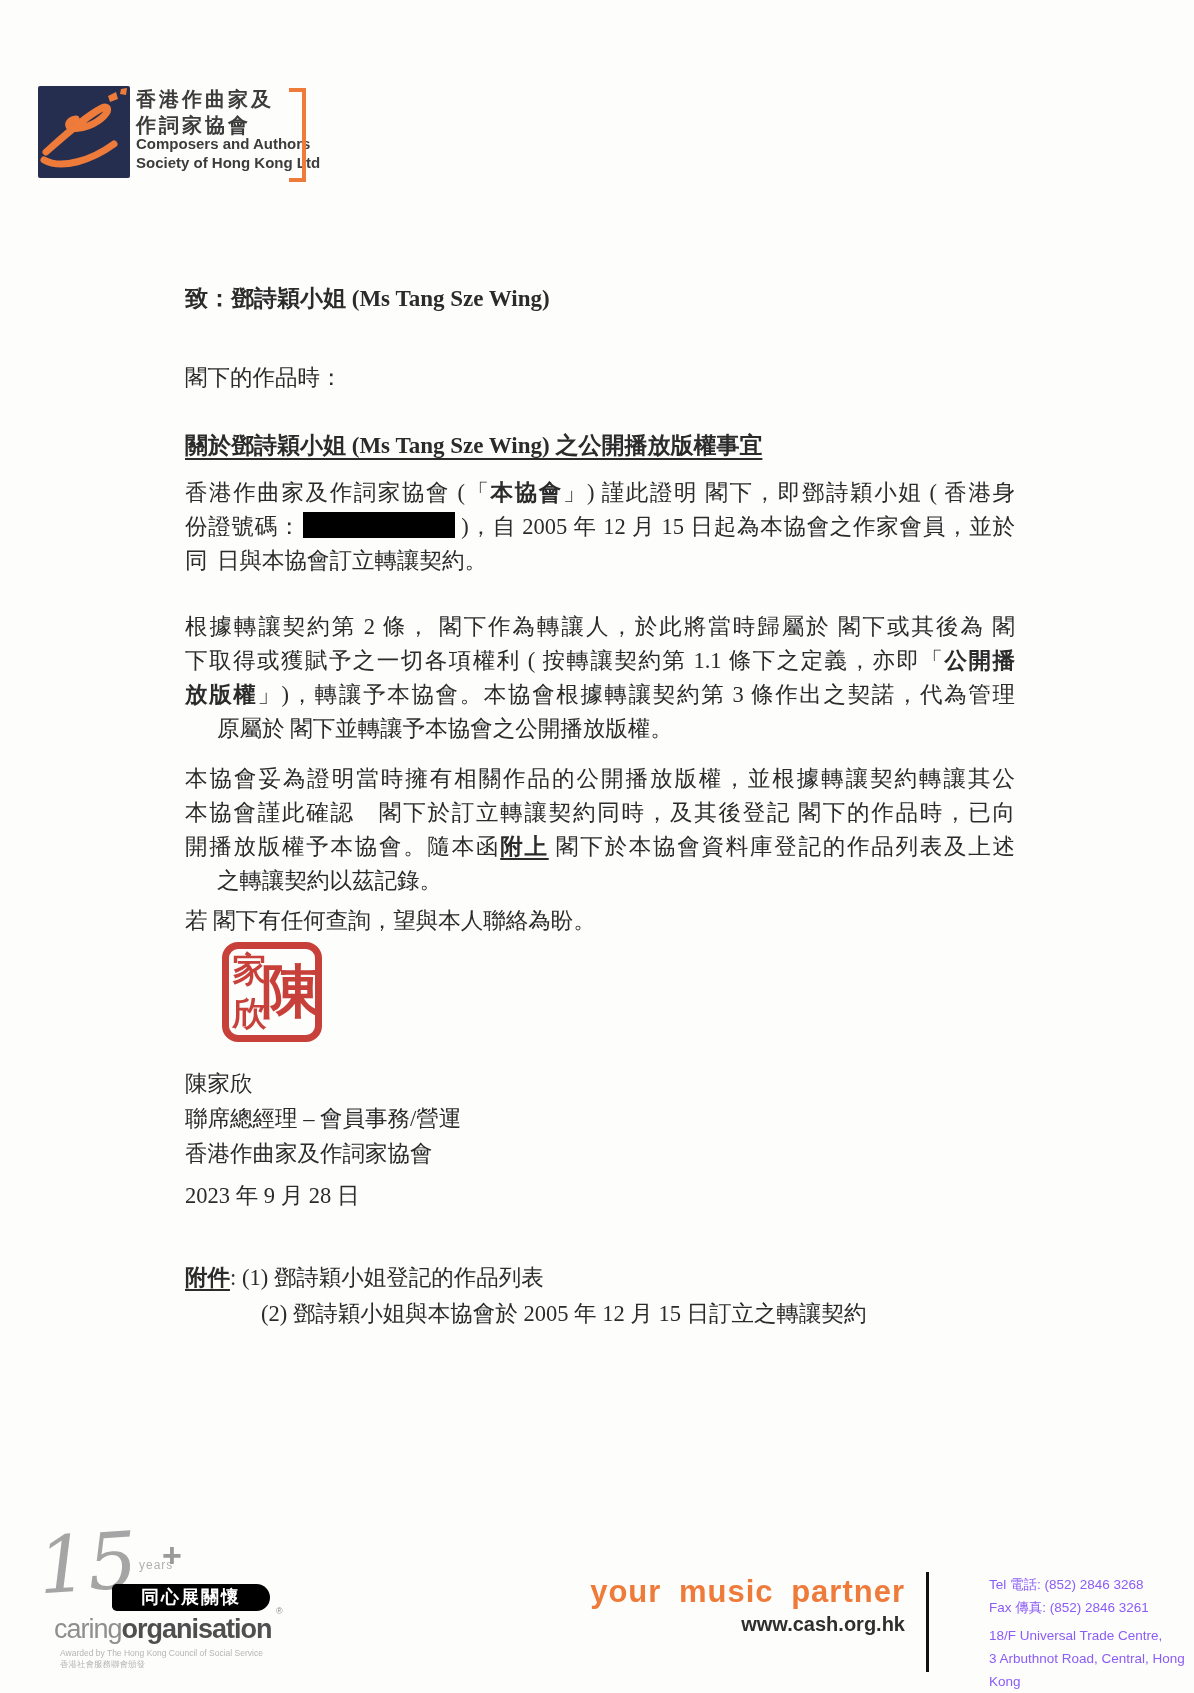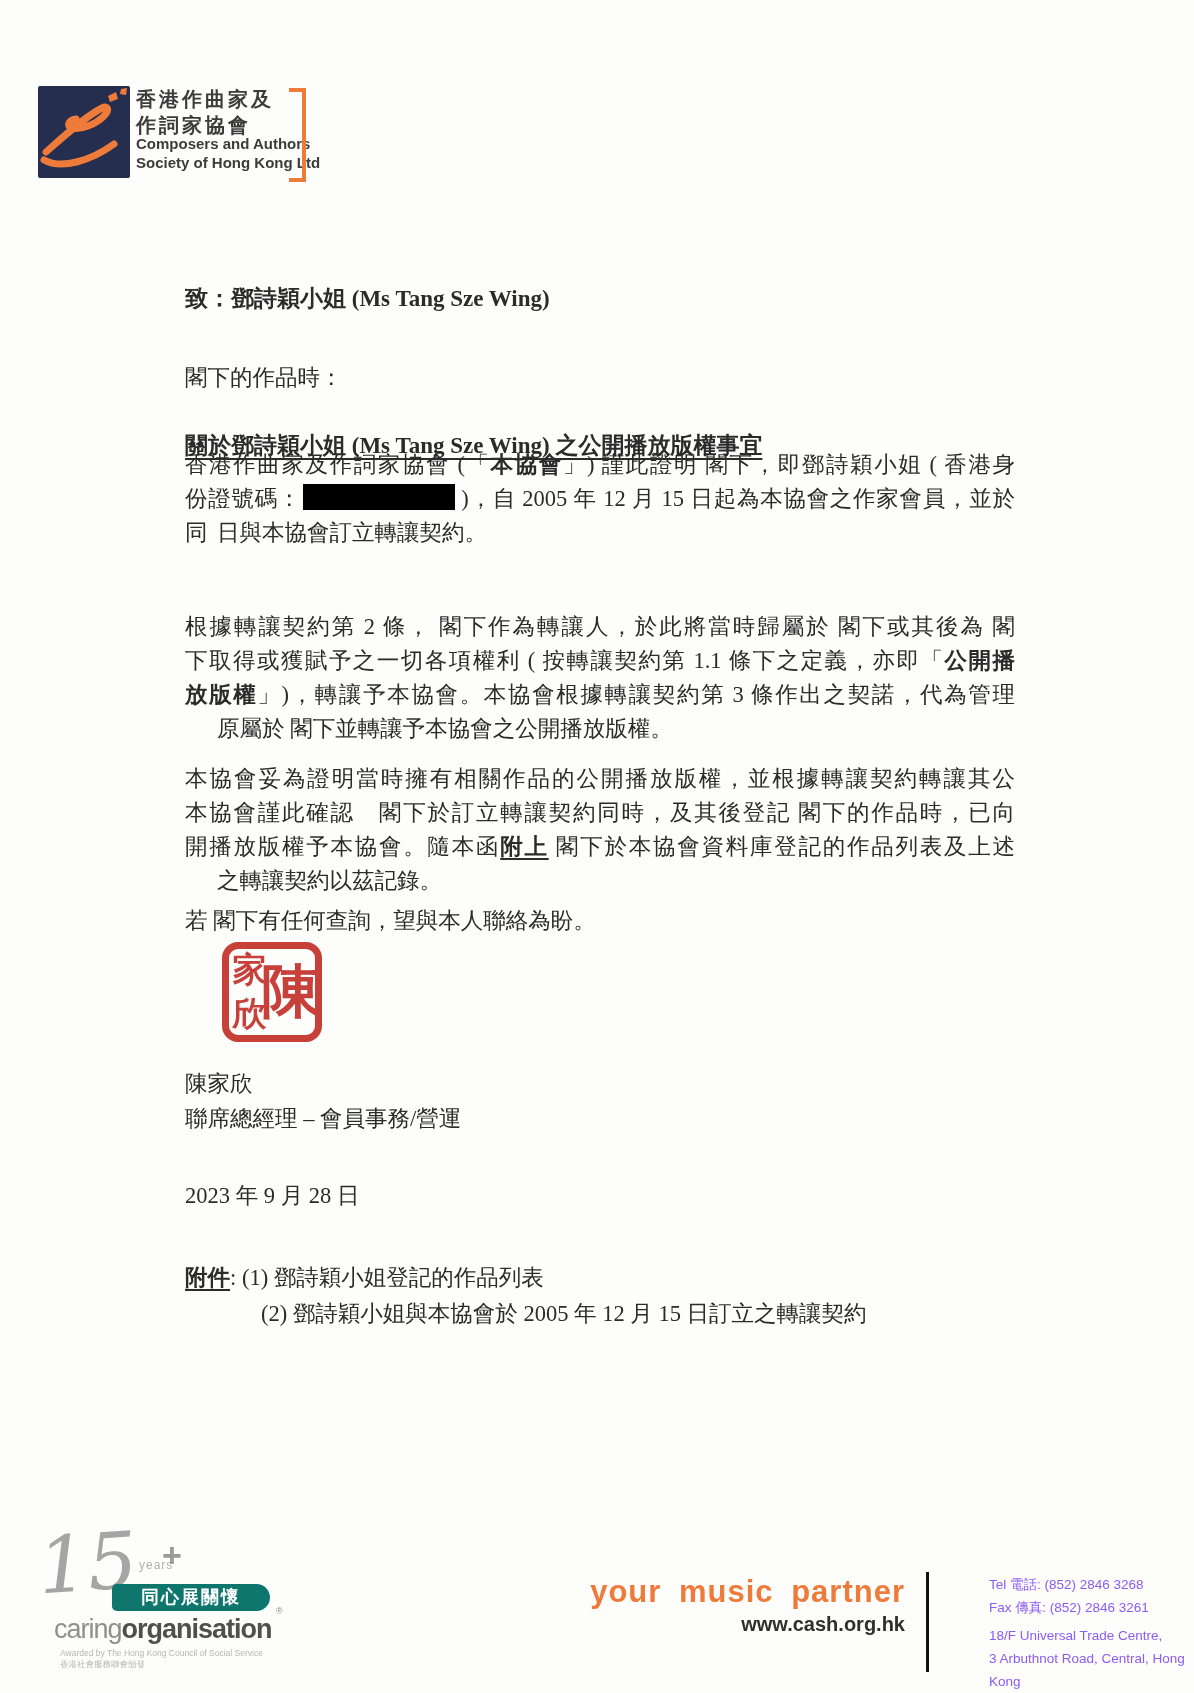--- a/index.html
+++ b/index.html
@@ -45,21 +45,21 @@
   
   .attach{position:absolute;left:185px;top:1260px;font-size:22.5px;line-height:36px;}
   .attach .indent{padding-left:76px;}
   
   .caring{position:absolute;left:36px;top:1528px;width:250px;height:140px;
     font-family:"Liberation Sans","DejaVu Sans",sans-serif;color:#9a9a9a;}
   .caring .big15{position:absolute;left:2px;top:-4px;font-family:"DejaVu Serif",serif;
     font-style:italic;font-size:78px;line-height:78px;transform:rotate(-4deg);color:#a5a5a5;}
   .caring .years{position:absolute;left:86px;top:30px;font-size:12px;letter-spacing:1px;color:#b0b0b0;margin-left:17px;}
   .caring .plus{position:absolute;left:126px;top:8px;font-size:34px;font-weight:700;color:#9a9a9a;}
-  .caring .band{position:absolute;left:76px;top:56px;width:158px;height:27px;background:#0f766e;
+  .caring .band{position:absolute;left:76px;top:56px;width:158px;height:27px;background:#000000;
     border-radius:5px 14px 14px 5px;color:#ffffff;font-weight:700;font-size:18px;
     text-align:center;line-height:27px;letter-spacing:2px;}
   .caring .reg{position:absolute;left:240px;top:78px;font-size:9px;color:#8f8f8f;}
   .caring .corg{position:absolute;left:18px;top:86px;font-size:27px;letter-spacing:-1px;}
   .caring .corg .light{color:#8f8f8f;font-weight:400;}
   .caring .corg .bold{color:#4f4f4f;font-weight:700;}
   .caring .awarded{position:absolute;left:24px;top:120px;font-size:8.5px;color:#b5b5b5;line-height:11px;}
   .slogan{position:absolute;right:289px;top:1574px;font-family:"Liberation Sans","DejaVu Sans",sans-serif;
     font-weight:700;font-size:31px;color:#ee7b3a;letter-spacing:1px;word-spacing:8px;}
   .website{position:absolute;right:289px;top:1613px;font-family:"Liberation Sans","DejaVu Sans",sans-serif;
@@ -86,21 +86,21 @@
   <div class="logo-cjk" style="top:86px">香港作曲家及</div>
   <div class="logo-cjk" style="top:112px">作詞家協會</div>
   <div class="logo-en" style="top:135px">Composers and Authors</div>
   <div class="logo-en" style="top:154px">Society of Hong Kong Ltd</div>
   <div class="logo-bracket"></div>
 
   <div class="recipient">致：鄧詩穎小姐 (Ms Tang Sze Wing)</div>
   <div class="salutation">閣下的作品時：</div>
   <div class="subject">關於鄧詩穎小姐 (Ms Tang Sze Wing) 之公開播放版權事宜</div>
 
-  <div class="para" style="top:448px">
+  <div class="para" style="top:476px">
     <div class="line"><span>香港作曲家及作詞家協會 (「</span><span class="b">本協會</span><span>」) 謹此證明 閣下，即鄧詩穎小姐 ( 香港身</span></div>
     <div class="line"><span>份證號碼：</span><span class="redaction"></span><span>)，自 2005 年 12 月 15 日起為本協會之作家會員，並於同</span></div>
     <div class="line no-just">日與本協會訂立轉讓契約。</div>
   </div>
 
   <div class="para" style="top:610px">
     <div class="line">根據轉讓契約第 2 條， 閣下作為轉讓人，於此將當時歸屬於 閣下或其後為 閣</div>
     <div class="line"><span>下取得或獲賦予之一切各項權利 ( 按轉讓契約第 1.1 條下之定義，亦即「</span><span class="b">公開播</span></div>
     <div class="line"><span class="b">放版權</span><span>」)，轉讓予本協會。本協會根據轉讓契約第 3 條作出之契諾，代為管理</span></div>
     <div class="line no-just">原屬於 閣下並轉讓予本協會之公開播放版權。</div>
@@ -119,20 +119,21 @@
     <div class="seal-left">
       <span>家</span>
       <span>欣</span>
     </div>
     <div class="seal-right">陳</div>
   </div>
 
   <div class="sig">
     <div>陳家欣</div>
     <div>聯席總經理 – 會員事務/營運</div>
+    <div>香港作曲家及作詞家協會</div>
   </div>
 
   <div class="date">2023 年 9 月 28 日</div>
 
   <div class="attach">
     <div><span class="bu">附件</span><span>: </span><span>(1) 鄧詩穎小姐登記的作品列表</span></div>
     <div class="indent">(2) 鄧詩穎小姐與本協會於 2005 年 12 月 15 日訂立之轉讓契約</div>
   </div>
 
   <div class="caring">

